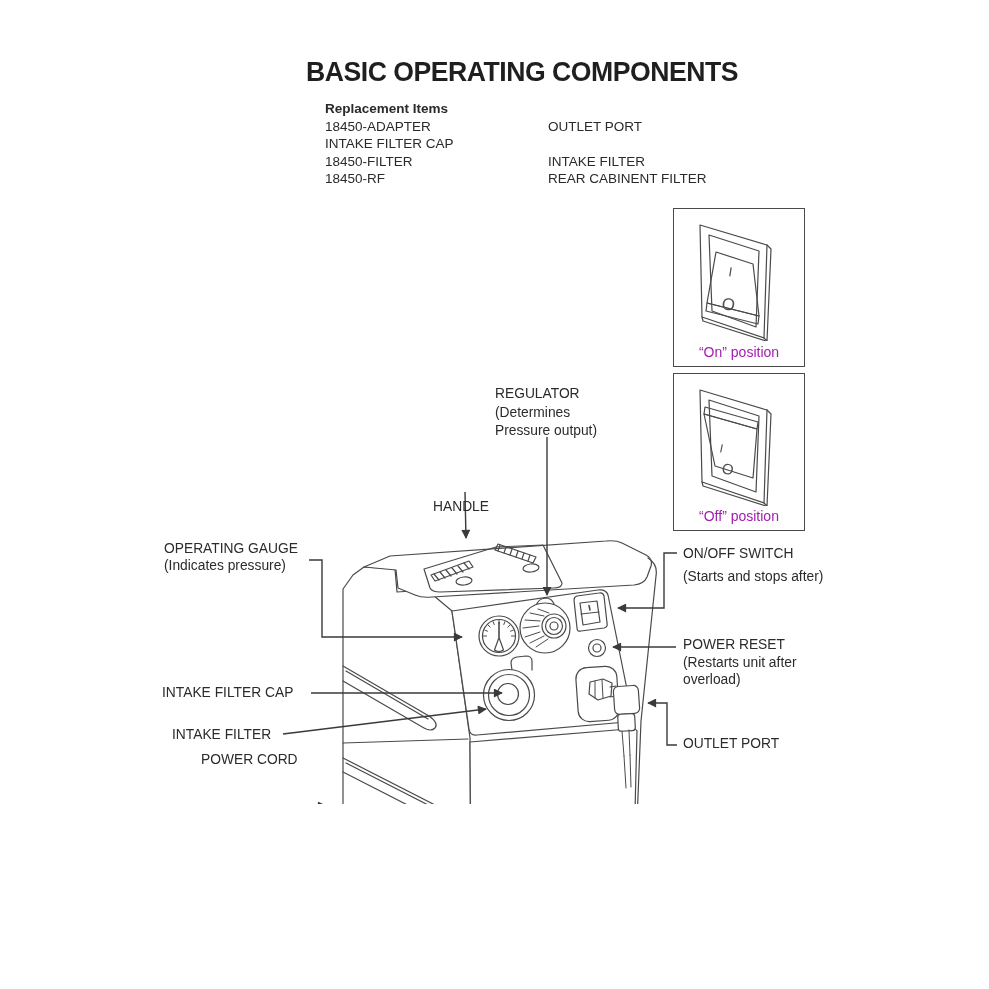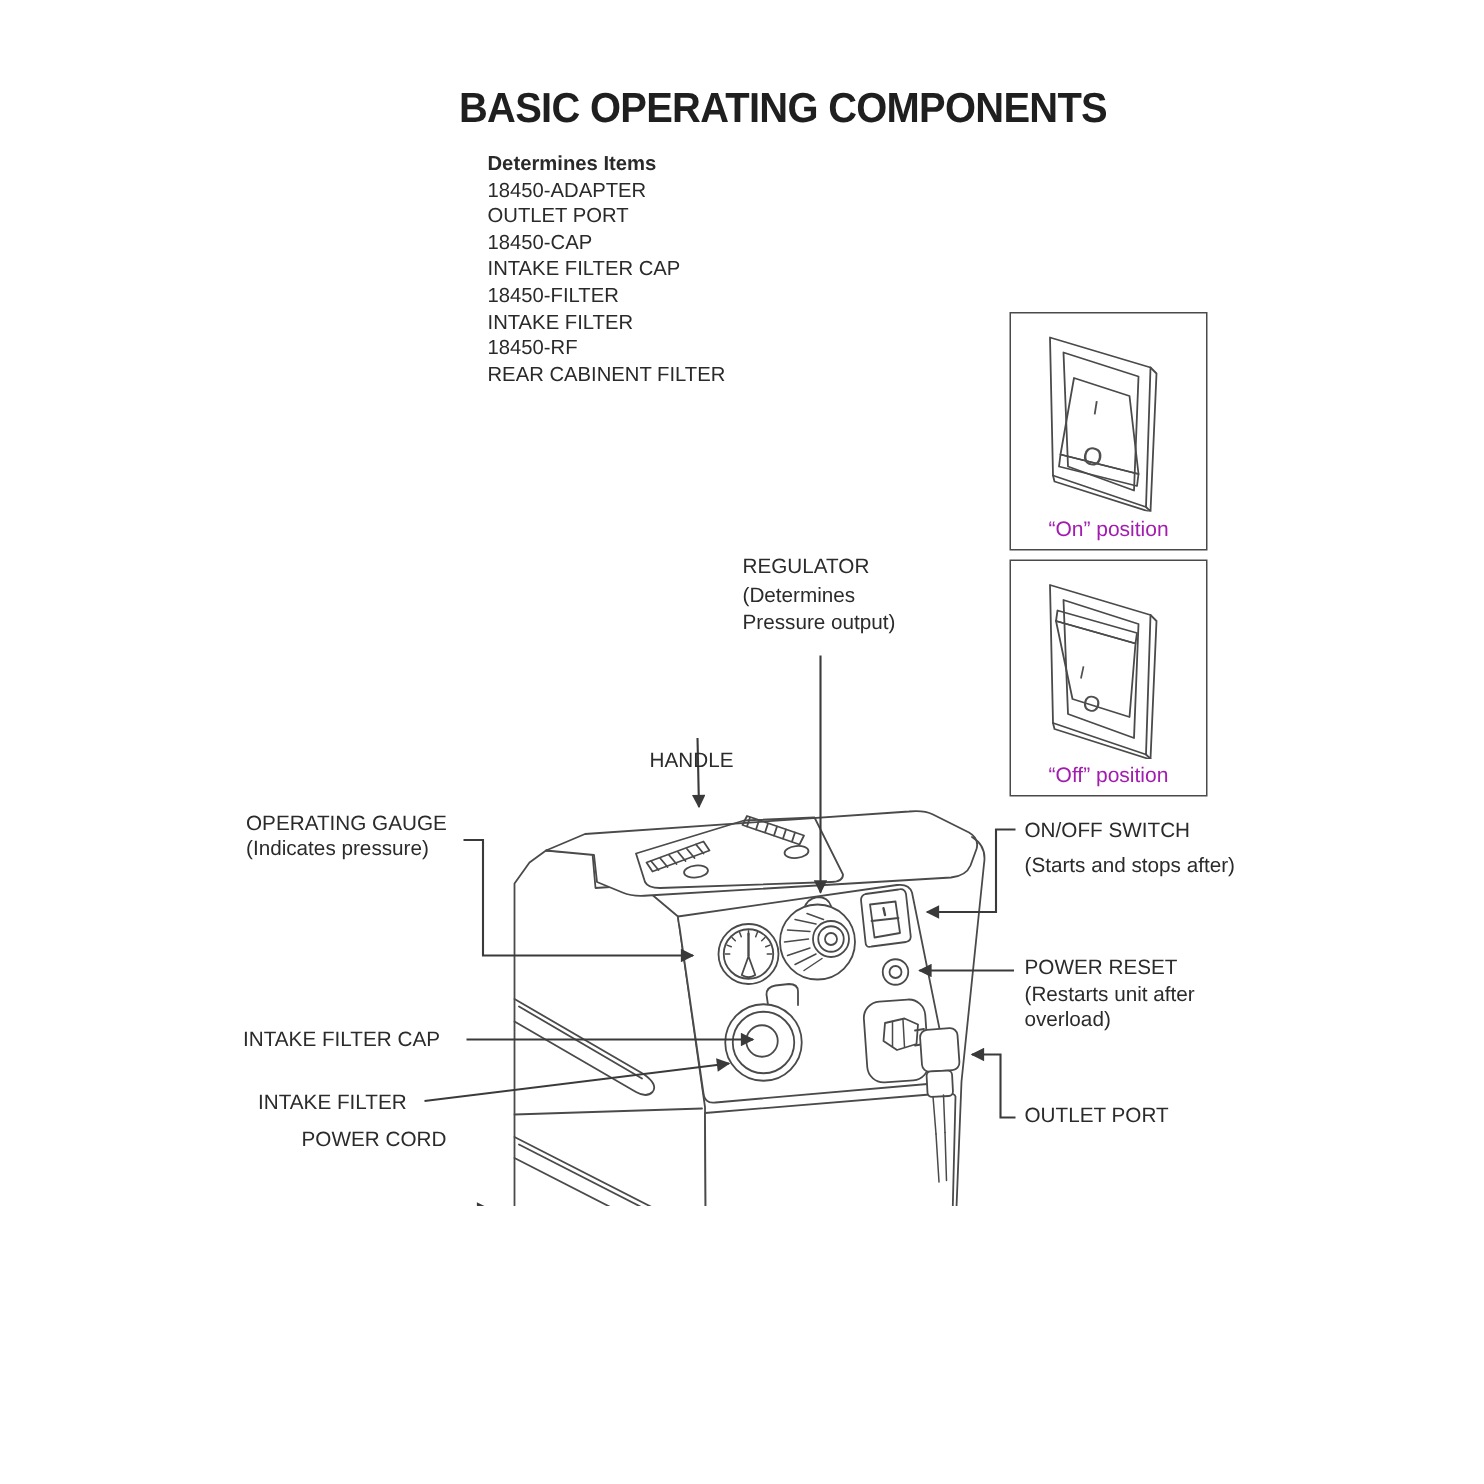--- a/index.html
+++ b/index.html
@@ -2,48 +2,47 @@
 <html><head>
 <meta charset="utf-8">
 <style>
   html,body{margin:0;padding:0;background:#ffffff;}
   .sheet{position:relative;width:989px;height:804px;background:#ffffff;overflow:hidden;
          font-family:"Liberation Sans","DejaVu Sans",sans-serif;color:#2a2a2a;}
   .title{position:absolute;left:306px;top:56px;font-size:28px;font-weight:bold;
          letter-spacing:-.5px;transform:scaleX(.95);transform-origin:0 0;color:#1f1f1f;white-space:nowrap;}
   .repl{position:absolute;left:325px;top:100px;font-size:13.5px;line-height:17.6px;}
   .repl .rhead{font-weight:bold;}
-  .rrow{display:flex;flex-direction:column;}
+  .rrow{display:flex;}
   .rrow .code{width:223px;}
   .swbox{position:absolute;width:130px;border:1px solid #4a4a4a;background:#fff;}
   .swcap{position:absolute;left:0;right:0;bottom:6px;text-align:center;font-size:14px;color:#a21caf;}
   .lbl{position:absolute;font-size:13.8px;color:#2b2b2b;white-space:nowrap;}
   svg.full{position:absolute;left:0;top:0;}
   .logo{position:absolute;left:487px;top:817px;transform:rotate(-6deg);transform-origin:0 50%;
         font-style:italic;font-weight:bold;font-size:56px;letter-spacing:-2px;color:#1c4e8d;white-space:nowrap;}
   .logo .iwrap{position:relative;display:inline-block;}
   .logo .idot{position:absolute;left:5px;top:1px;width:11px;height:13px;background:#f0a23a;
               transform:skewX(-20deg) rotate(-4deg);}
   .logo .tm{font-size:12px;vertical-align:28px;letter-spacing:0;margin-left:1px;}
 </style>
 </head>
 <body>
 
 <div class="sheet">
 
   <div class="title">BASIC OPERATING COMPONENTS</div>
 
   <div class="repl">
-    <div class="rhead">Determines Items</div>
+    <div class="rhead">Replacement Items</div>
     <div class="rrow">
       <span class="code">18450-ADAPTER</span>
       <span class="pname">OUTLET PORT</span>
     </div>
     <div class="rrow">
-      <span class="code">18450-CAP</span>
       <span class="pname">INTAKE FILTER CAP</span>
     </div>
     <div class="rrow">
       <span class="code">18450-FILTER</span>
       <span class="pname">INTAKE FILTER</span>
     </div>
     <div class="rrow">
       <span class="code">18450-RF</span>
       <span class="pname">REAR CABINENT FILTER</span>
     </div>
@@ -174,21 +173,21 @@
       <path d="M309,560 L322,560 L322,637 L462,637" marker-end="url(#arw)"></path>
       <path d="M311,693 L502,693" marker-end="url(#arw)"></path>
       <path d="M283,734 L486,709" marker-end="url(#arw)"></path>
       <path d="M311,806 L326,806" marker-end="url(#arw)"></path>
       <path d="M677,553 L664,553 L664,608 L618,608" marker-end="url(#arw)"></path>
       <path d="M676,647 L613,647" marker-end="url(#arw)"></path>
       <path d="M677,745 L667,745 L667,703 L648,703" marker-end="url(#arw)"></path>
     </g>
   </svg>
 
-  <div class="lbl" style="left:495px;top:369px;line-height:18.5px;">
+  <div class="lbl" style="left:495px;top:385px;line-height:18.5px;">
     <div>REGULATOR</div>
     <div>(Determines</div>
     <div>Pressure output)</div>
   </div>
 
   <div class="lbl" style="left:433px;top:471px;margin-top:28px;">
     <div>HANDLE</div>
   </div>
 
   <div class="lbl" style="left:164px;top:540px;line-height:17px;">

